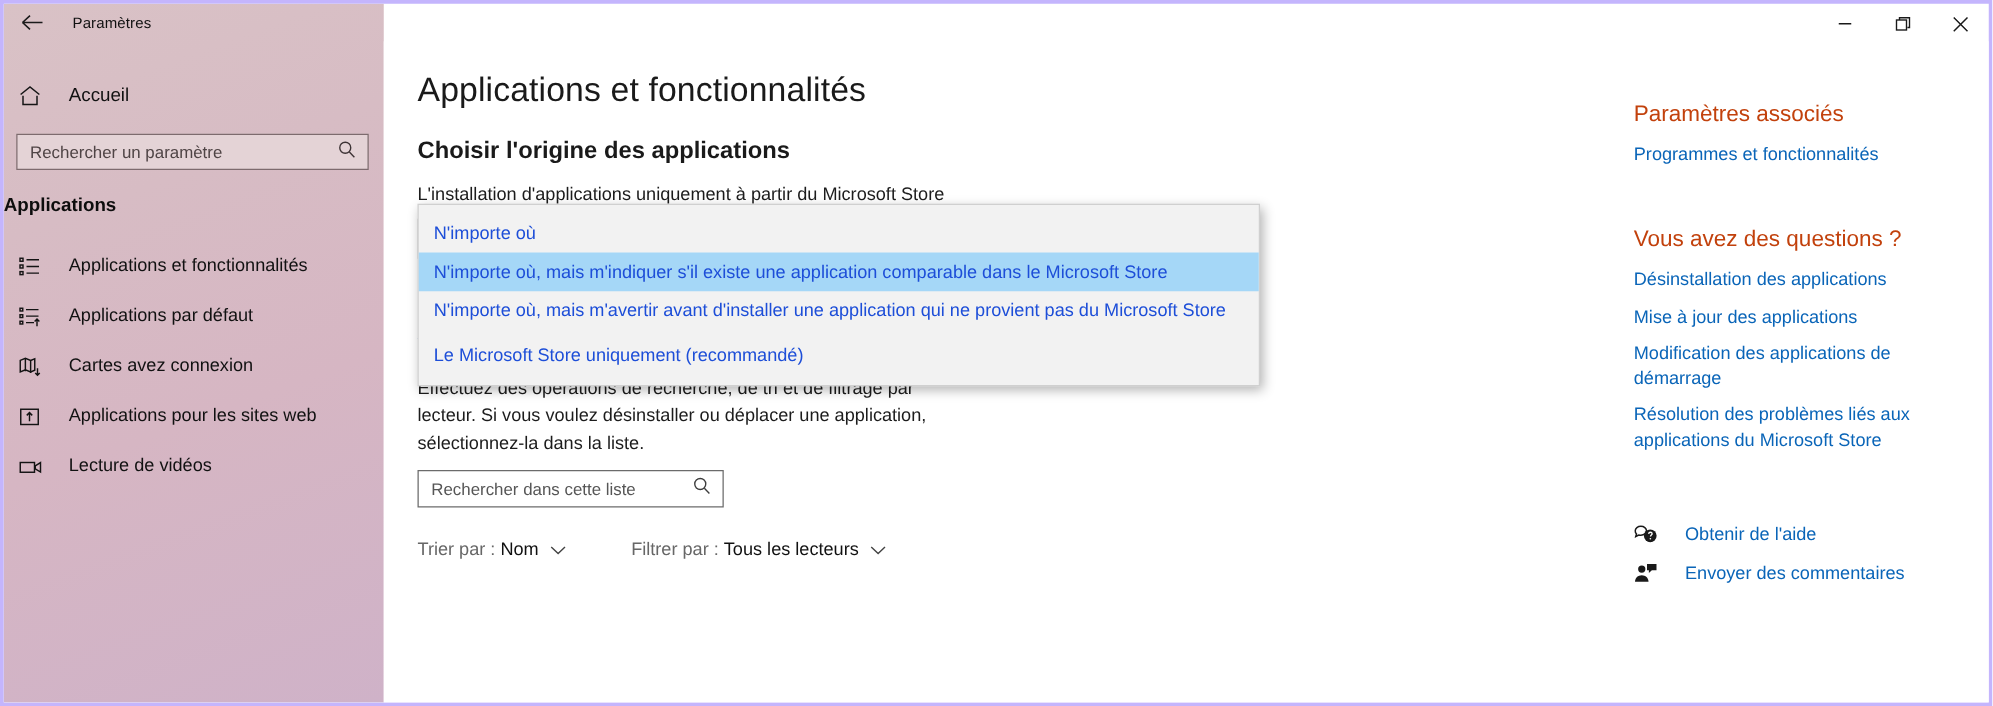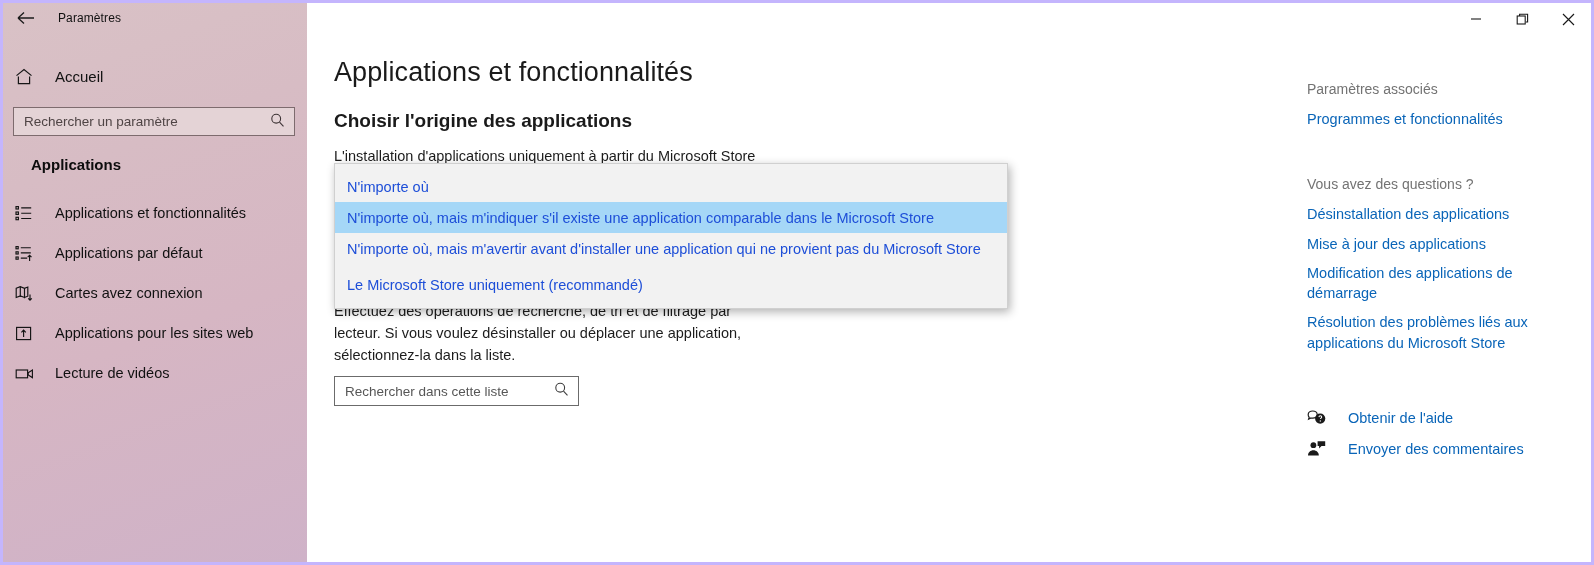--- a/index.html
+++ b/index.html
@@ -69,21 +69,21 @@
   }
   #search-icon {
     position: absolute; right: 9px; top: 50%;
     transform: translateY(-50%);
     color: #3d3335;
   }
 
   #section-heading {
     font-size: 15px; font-weight: bold;
     color: #0d0d0d;
-    margin: 20px 0 0 28px;
+    margin: 20px 0 0 0;
   }
 
   #nav-items { margin-top: 20px; }
   .nav-item {
     display: flex; align-items: center;
     height: 40px;
     padding-left: 12px;
   }
   .nav-item .ic {
     width: 28px; min-width: 28px;
@@ -179,21 +179,21 @@
   .filter-value { color: #111111; margin-left: 4px; }
   .chev { margin-left: 9px; color: #444444; display: flex; align-items:center; }
 
   
   #rail {
     position: absolute;
     left: 1000px; top: 48px;
     width: 260px;
   }
   .rail-heading {
-    font-size: 14px; color: #737373;
+    font-size: 18px; color: #c2410c;
     margin-bottom: 12px;
   }
   .rail-link {
     display: block;
     font-size: 14.5px; color: #0a65b8;
     text-decoration: none;
     margin-bottom: 9px;
     line-height: 1.4;
   }
   .rail-gap { height: 38px; }
@@ -367,20 +367,40 @@
     <div id="list-search">
       <span id="list-search-placeholder">Rechercher dans cette liste</span>
       <span id="list-search-icon">
         <svg width="15" height="15" viewBox="0 0 15 15" fill="none" stroke="currentColor" stroke-width="1.1">
           <circle cx="6.2" cy="6.2" r="4.4"></circle>
             <path d="M9.5 9.6l4 4.2"></path>
         </svg>
       </span>
     </div>
 
+    <div id="filters">
+      <div class="filter-group">
+        <span class="filter-label">Trier par :</span>
+        <span class="filter-value">Nom</span>
+        <span class="chev">
+          <svg width="13" height="9" viewBox="0 0 13 9" fill="none" stroke="currentColor" stroke-width="1.15">
+              <path d="M1 1.6l5.5 5.2L12 1.6"></path>
+            </svg>
+        </span>
+      </div>
+      <div class="filter-group">
+        <span class="filter-label">Filtrer par :</span>
+        <span class="filter-value">Tous les lecteurs</span>
+        <span class="chev">
+          <svg width="13" height="9" viewBox="0 0 13 9" fill="none" stroke="currentColor" stroke-width="1.15">
+              <path d="M1 1.6l5.5 5.2L12 1.6"></path>
+            </svg>
+        </span>
+      </div>
+    </div>
 
     <div id="rail">
       <div class="rail-heading">Paramètres associés</div>
       <a class="rail-link">Programmes et fonctionnalités</a>
 
       <div class="rail-gap"></div>
 
       <div class="rail-heading">Vous avez des questions ?</div>
       <a class="rail-link">Désinstallation des applications</a>
       <a class="rail-link">Mise à jour des applications</a>

